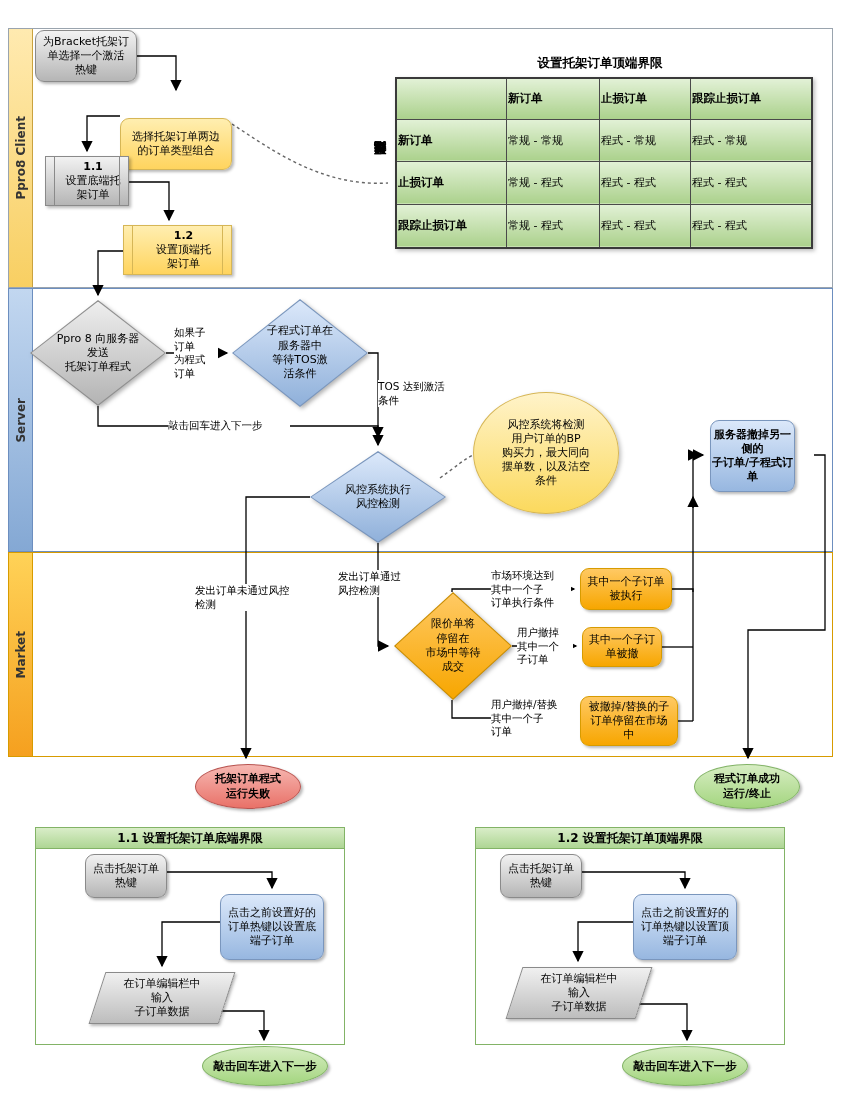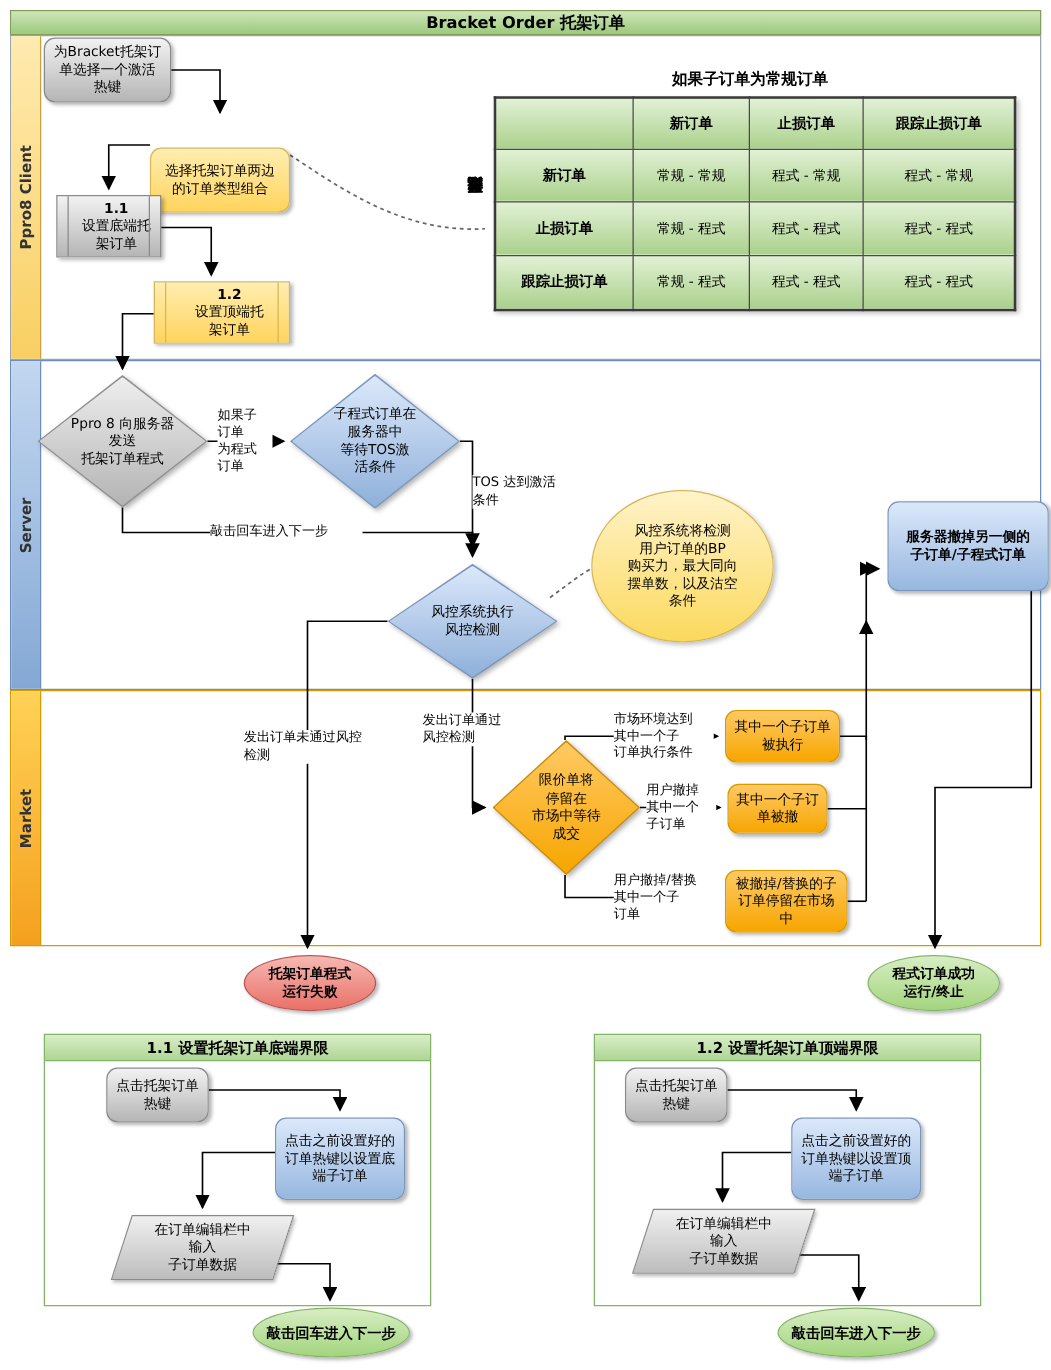--- a/index.html
+++ b/index.html
@@ -56,21 +56,21 @@
   
   .callout{background:linear-gradient(180deg,#fff3c9,#fbd95d);border:1px solid #d6b656;border-radius:50%;
     box-shadow:2px 2px 4px rgba(0,0,0,.25);}
 
   
   .elabel{position:absolute;z-index:7;background:#fff;font-size:10.5px;line-height:1.3;
     white-space:pre-line;}
 
   
   .otable{position:absolute;left:395px;top:77px;z-index:6;border-collapse:collapse;}
-  .otable td{border:1px solid #4a4a4a;text-align:center;vertical-align:middle;
+  .otable td{border:1px solid #4a4a4a;vertical-align:middle;
     background:linear-gradient(180deg,#e2f1d6,#abd18c);font-size:11px;}
   .otable tr.hd td{font-weight:bold;font-size:11.5px;}
   .otable td.rh{font-weight:bold;font-size:11.5px;}
   .otable{border:2px solid #3a3a3a;box-shadow:2px 2px 4px rgba(0,0,0,.25);}
   .tbl-title{position:absolute;left:495px;top:55px;width:210px;text-align:center;
     font-weight:bold;font-size:12.5px;z-index:6;}
   .tbl-side{position:absolute;left:371px;top:88px;height:152px;width:18px;z-index:6;
     display:flex;align-items:center;justify-content:center;}
   .tbl-side span{writing-mode:vertical-rl;transform:rotate(180deg);font-weight:bold;font-size:12px;white-space:nowrap;}
 
@@ -81,21 +81,20 @@
     display:flex;align-items:center;justify-content:center;font-weight:bold;font-size:12px;}
 
   svg.wires{position:absolute;left:0;top:0;z-index:5;pointer-events:none;}
   .bold{font-weight:bold;}
 </style>
 </head>
 <body>
 
 <div id="canvas">
 
-  <div class="pool-title">Bracket Order 托架订单</div>
 
   <div class="lane" id="lane-client">
     <div class="lane-strip">
         <span>Ppro8 Client</span>
       </div>
   </div>
   <div class="lane" id="lane-server">
     <div class="lane-strip">
         <span>Server</span>
       </div>
@@ -161,21 +160,21 @@
     <i class="bar-l"></i><i class="bar-r"></i>
     <span><span class="step-no">1.1</span><span>设置底端托
 架订单</span></span>
   </div>
   <div class="node rect yellowf" style="left:123px;top:225px;width:109px;height:50px;">
     <i class="bar-l"></i><i class="bar-r"></i>
     <span><span class="step-no">1.2</span><span>设置顶端托
 架订单</span></span>
   </div>
 
-  <div class="tbl-title">如果子订单为常规订单</div>
+  <div class="tbl-title">设置托架订单顶端界限</div>
   <div class="tbl-side">
       <span>顶端托架订单可选类型</span>
     </div>
   <table class="otable">
     <tbody>
         <tr class="hd" style="height:41px;">
       <td style="width:107px;"></td>
       <td style="width:90px;">新订单</td>
       <td style="width:88px;">止损订单</td>
       <td style="width:118px;">跟踪止损订单</td>
@@ -220,21 +219,21 @@
     <div class="d-bg"></div>
       <div class="d-fill"></div>
     <span class="d-label">风控系统执行
 风控检测</span>
   </div>
   <div class="node callout" style="left:473px;top:392px;width:146px;height:122px;">风控系统将检测
 用户订单的BP
 购买力，最大同向
 摆单数，以及沽空
 条件</div>
-  <div class="node rounded bluef bold" style="left:710px;top:401px;width:129px;height:72px;">服务器撤掉另一侧的
+  <div class="node rounded bluef bold" style="left:710px;top:420px;width:85px;height:72px;">服务器撤掉另一侧的
 子订单/子程式订单</div>
 
   <div class="diamond" style="left:394px;top:592px;width:118px;height:108px;--bc:#c98c00;--g1:#ffc963;--g2:#f7a600;">
     <div class="d-bg"></div>
       <div class="d-fill"></div>
     <span class="d-label">限价单将
 停留在
 市场中等待
 成交</span>
   </div>

